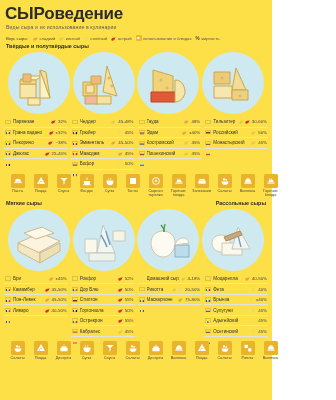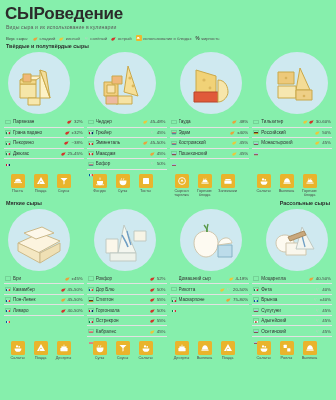--- a/index.html
+++ b/index.html
@@ -3,21 +3,21 @@
 <meta charset="utf-8">
 <style>
   * { box-sizing: border-box; margin: 0; padding: 0; }
   html, body {
     width: 336px; height: 400px;
     background: #ffffff;
     font-family: "Liberation Sans", "DejaVu Sans", sans-serif;
     color: #333333;
     overflow: hidden;
   }
-  .page { position: relative; width: 336px; height: 400px; background:#86efac; }
+  .page { position: relative; width: 272px; height: 400px; background:#fde047; }
 
   
   .title {
     font-size: 17px; font-weight: 700; color: #2b2b2b;
     letter-spacing: -0.2px; padding: 4px 0 0 5px; line-height: 19px;
   }
   .subtitle { font-size: 5.2px; color: #5a5a5a; padding: 1px 0 0 6px; letter-spacing: .1px; }
 
   .legend { display: flex; align-items: center; gap: 4px; padding: 5px 0 0 6px; }
   .legend-label { font-size: 4.4px; color: #444; margin-right: 1px; }

